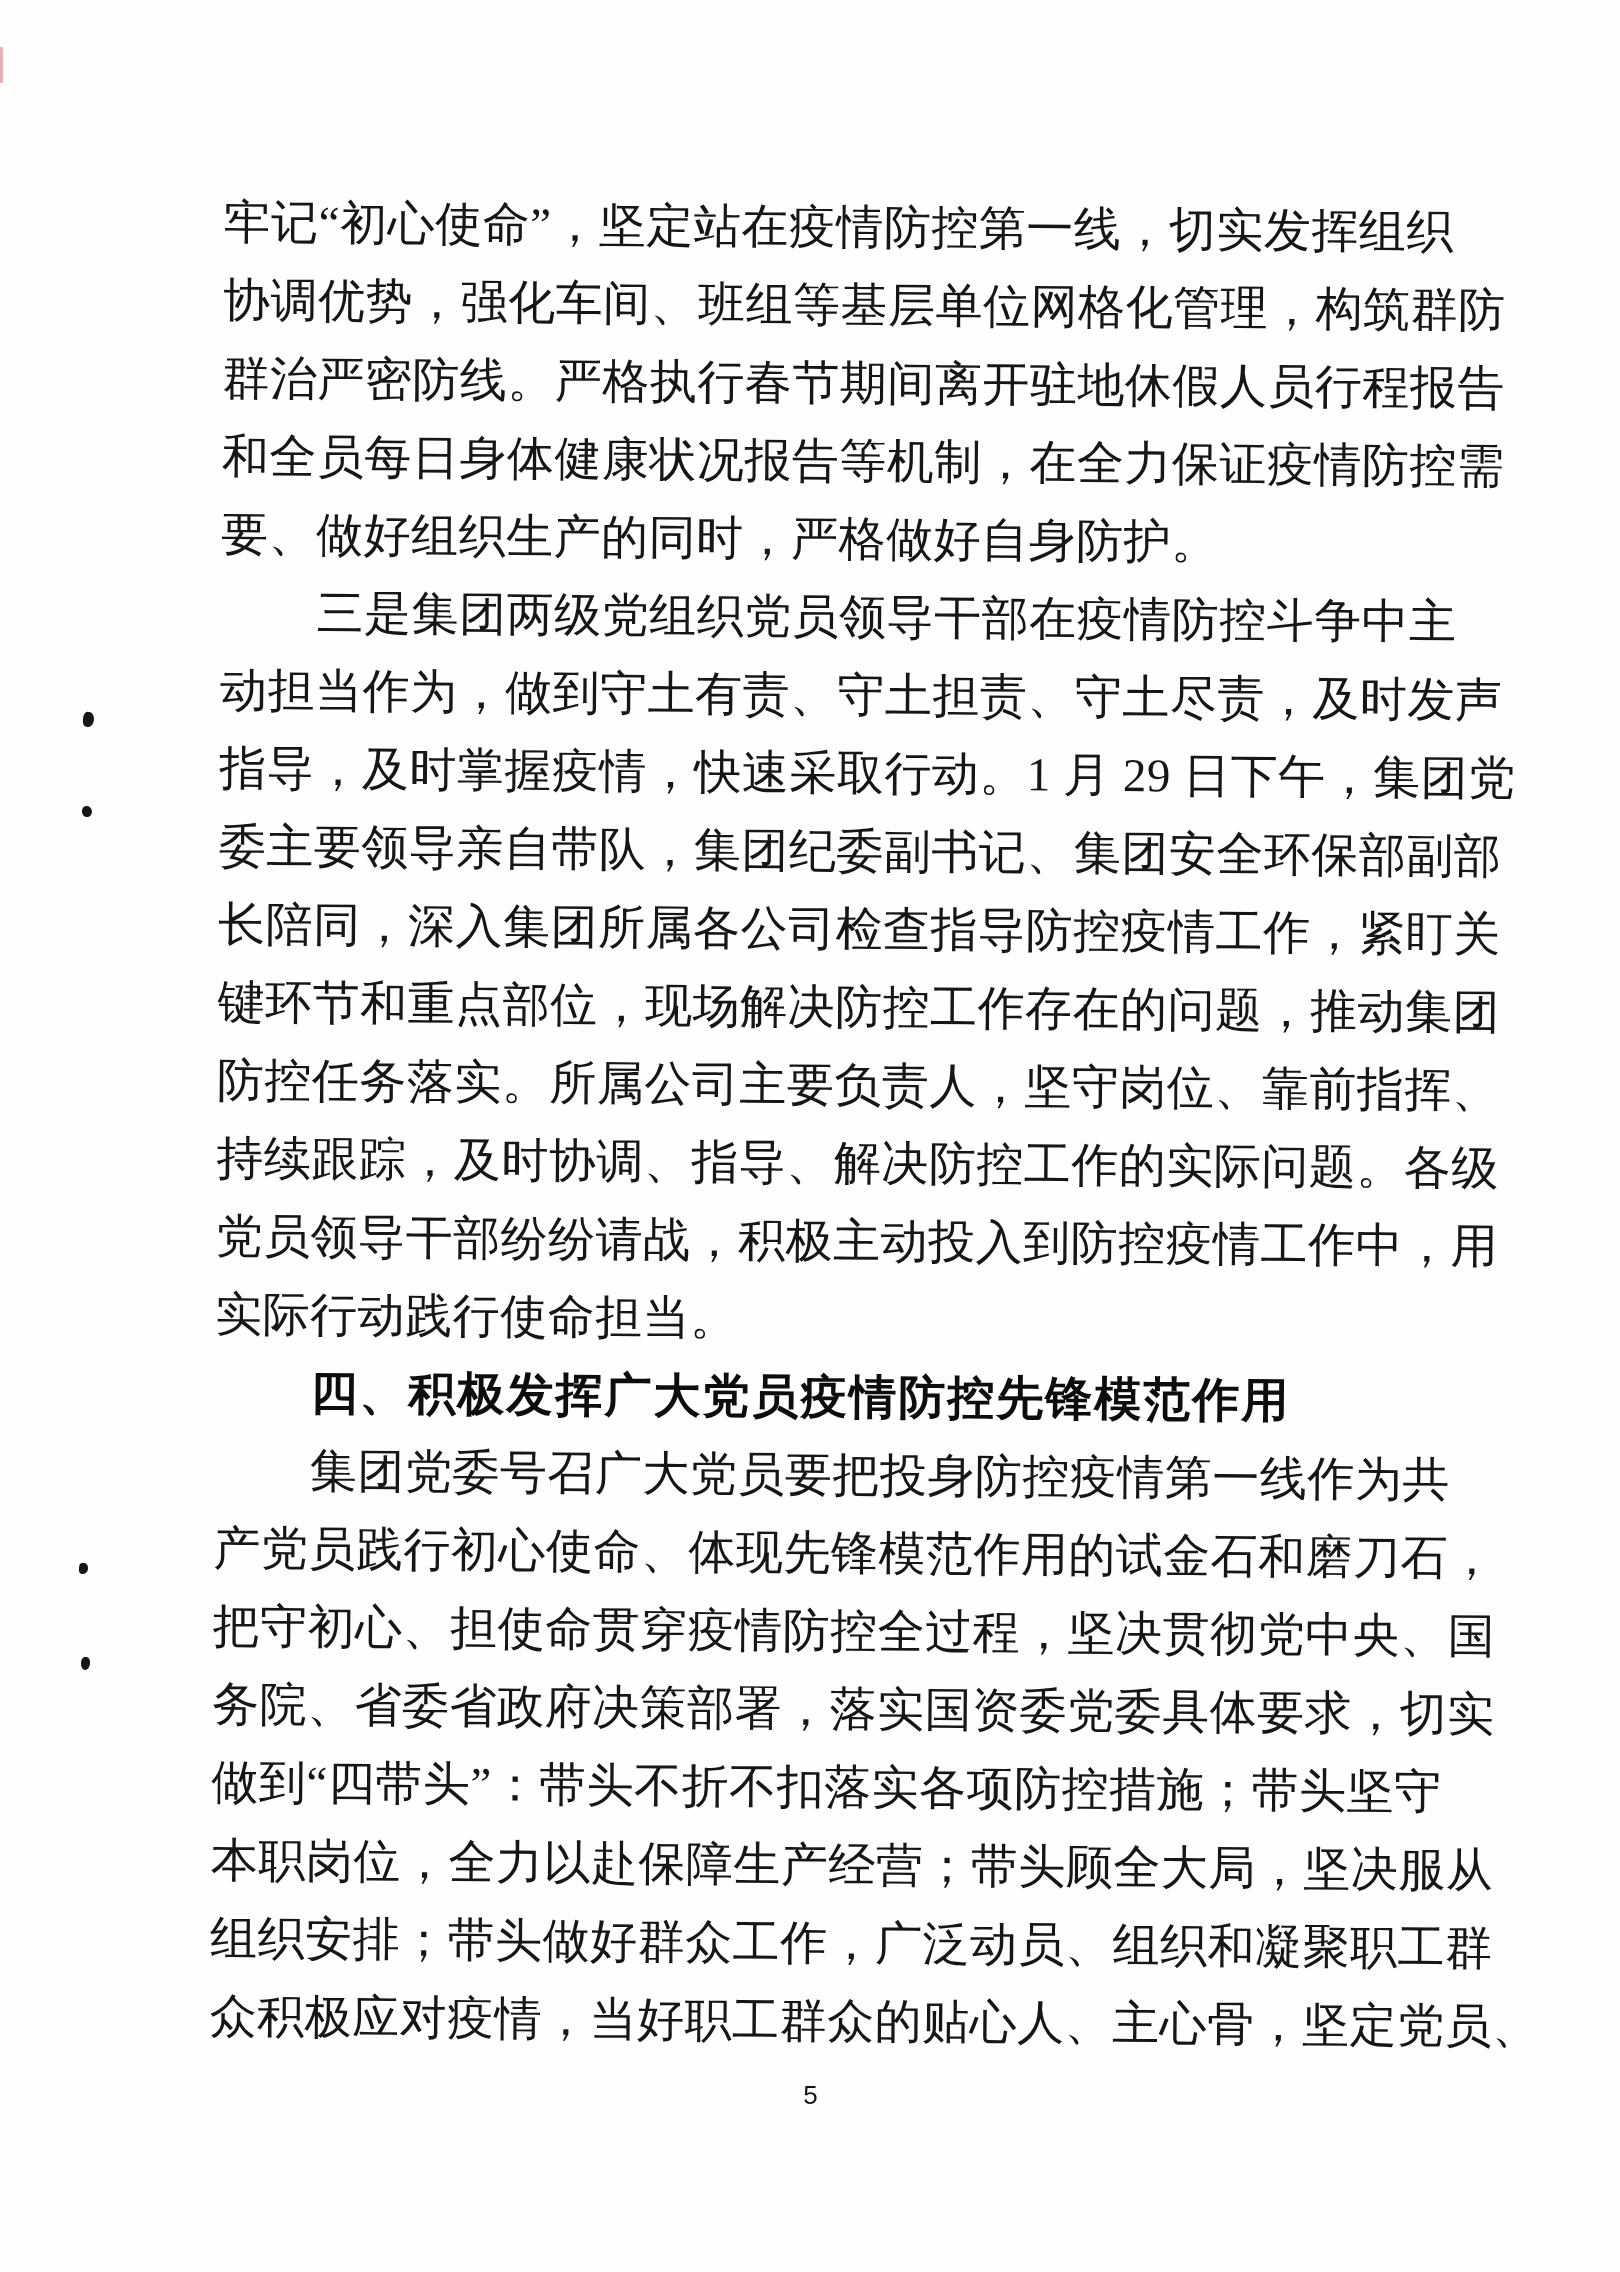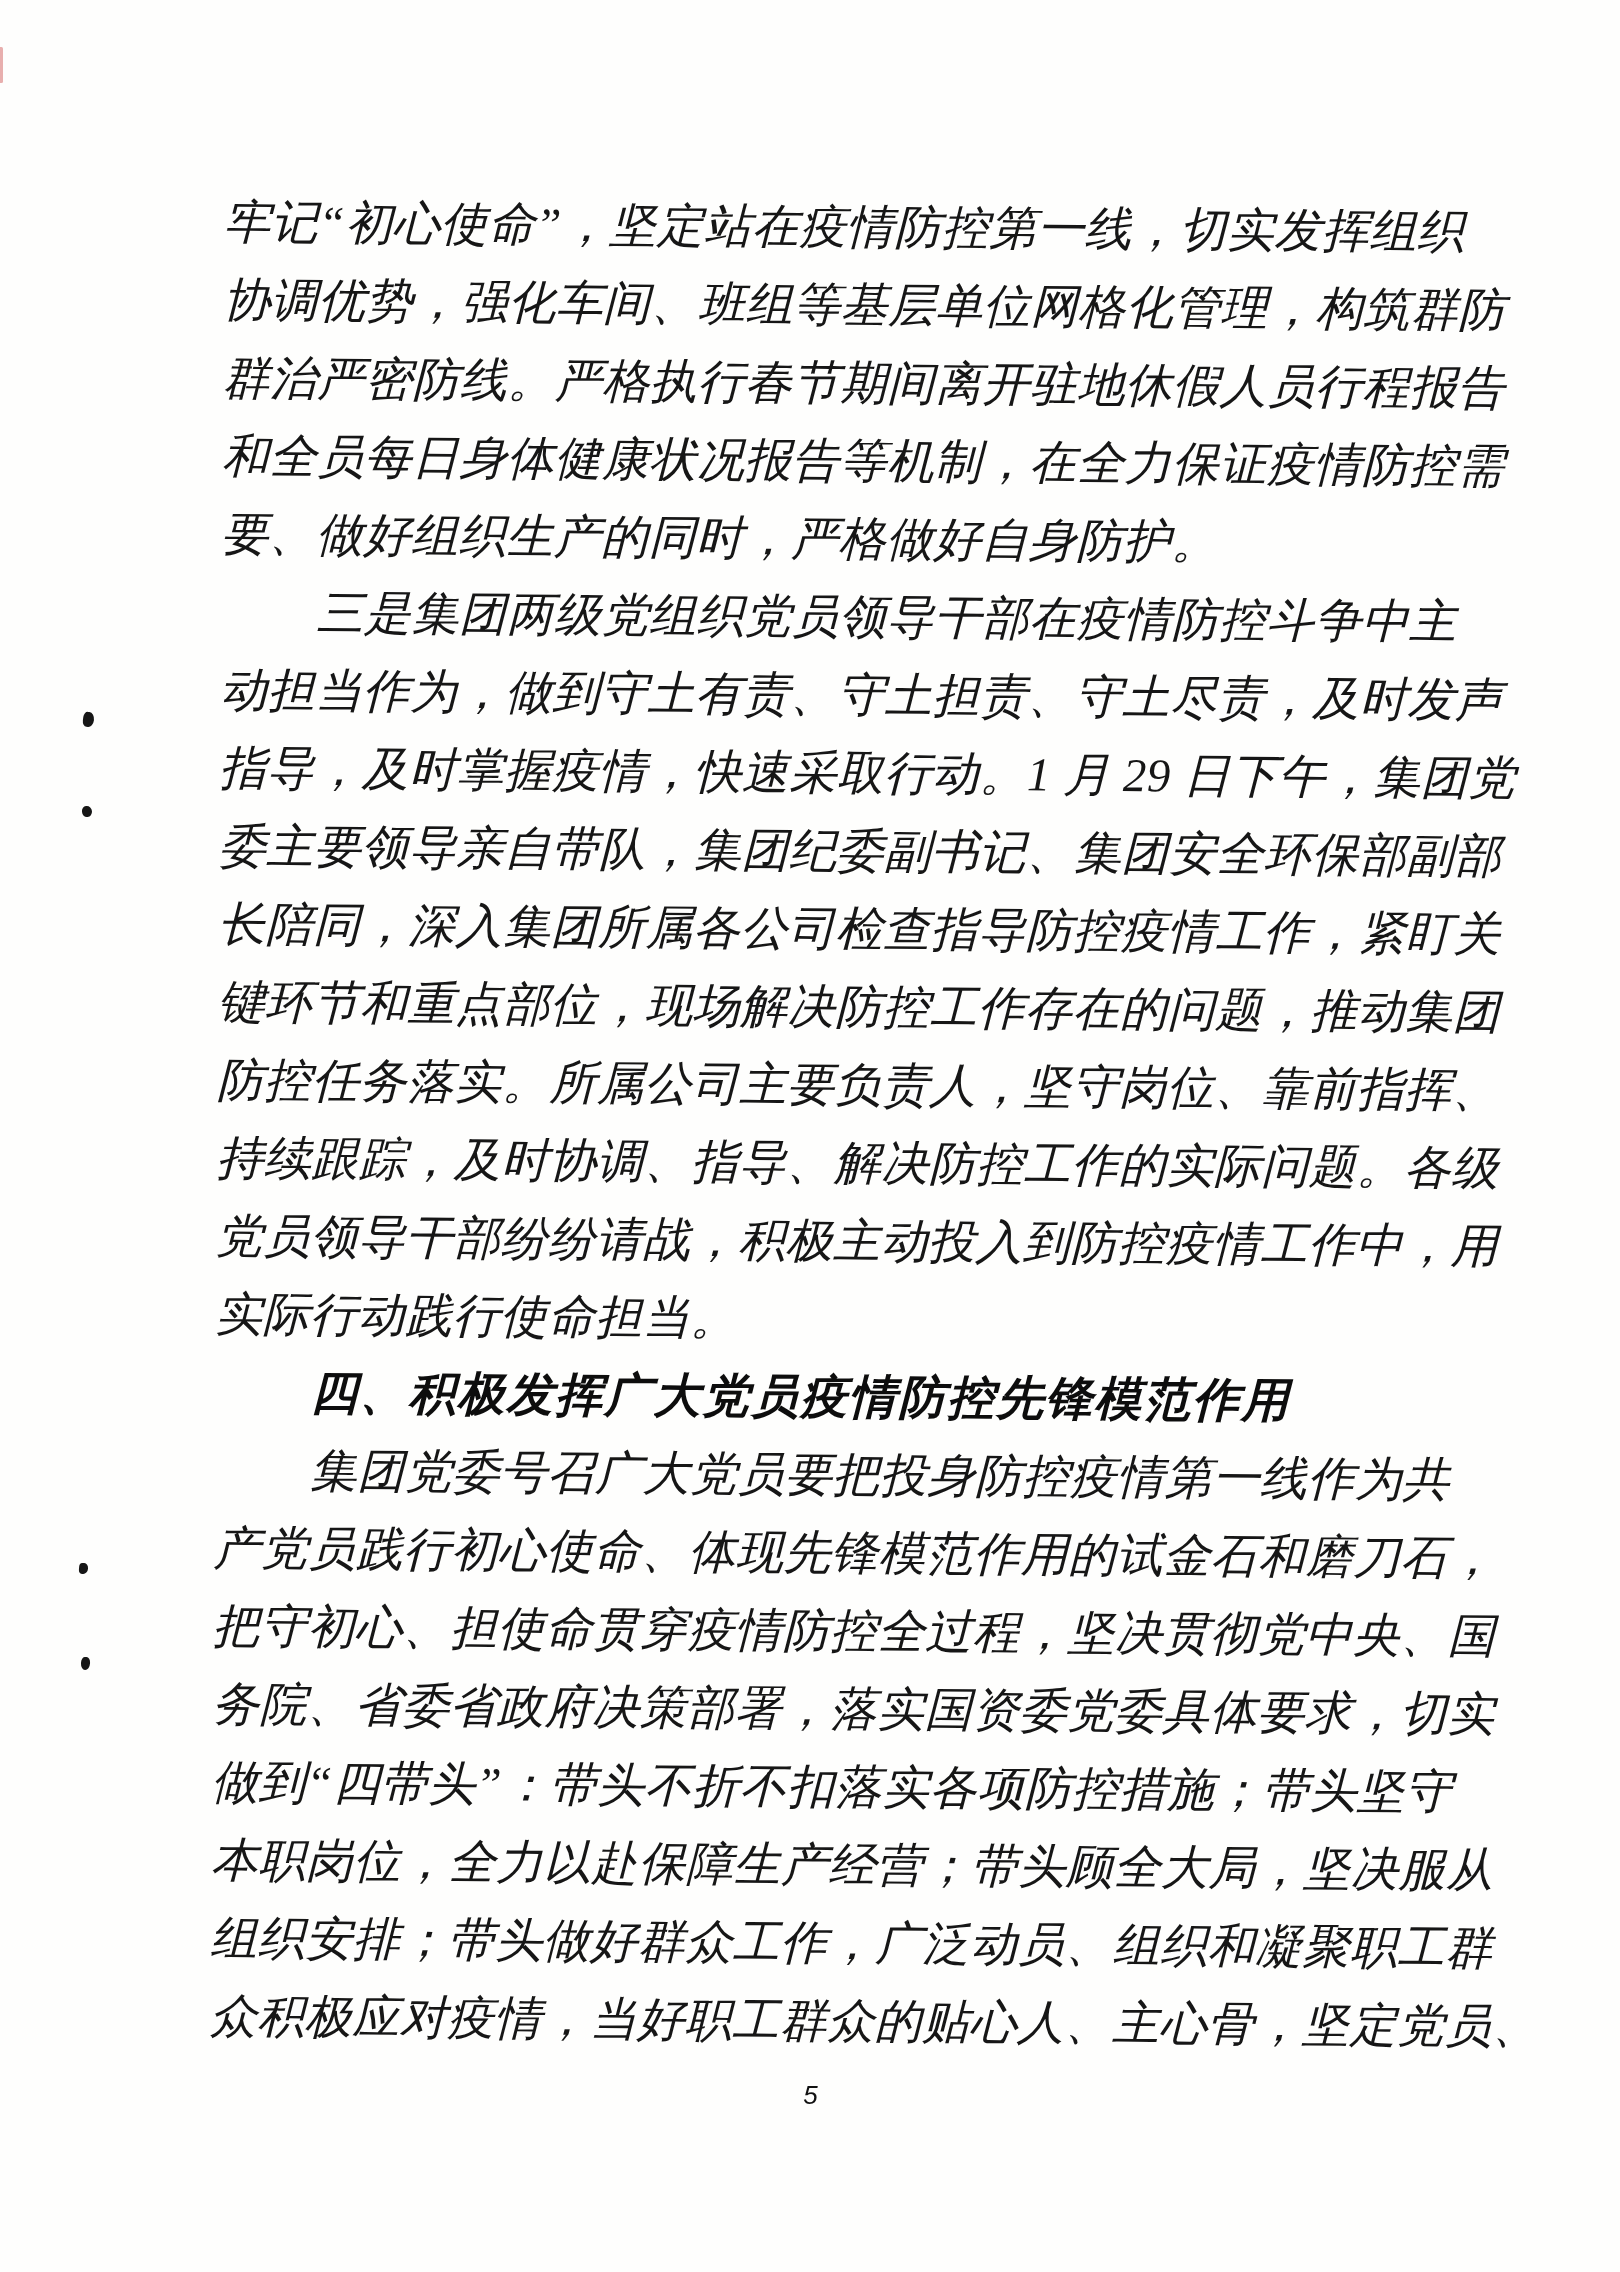--- a/index.html
+++ b/index.html
@@ -7,21 +7,20 @@
     padding: 0;
     background: #ffffff;
   }
   .page {
     position: relative;
     width: 1621px;
     height: 2273px;
     background: #fefefd;
     overflow: hidden;
     font-family: "Liberation Serif", "DejaVu Serif", serif;
-    font-style: italic;
   }
 
   
   .text-layer {
     position: absolute;
     left: 224px;
     top: 183px;
     width: 1203px;
     transform: rotate(0.45deg);
     transform-origin: 0 0;

